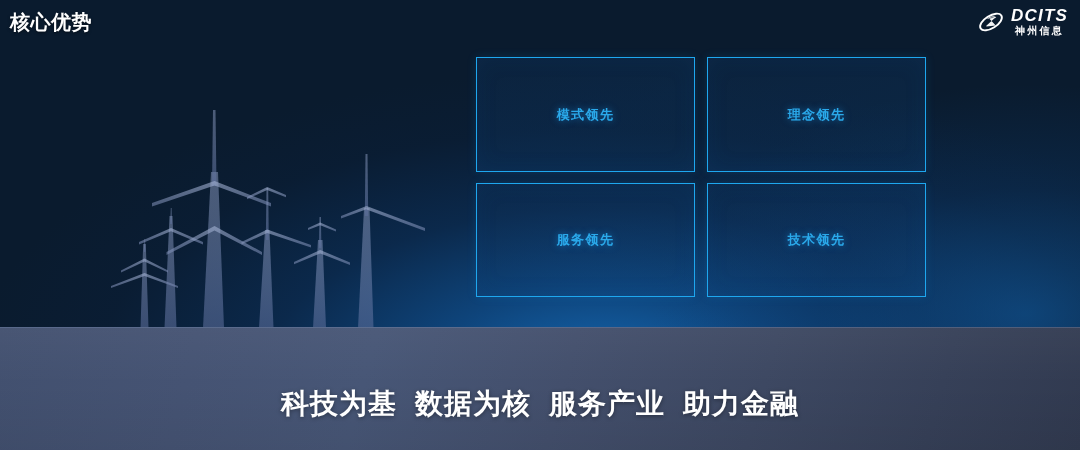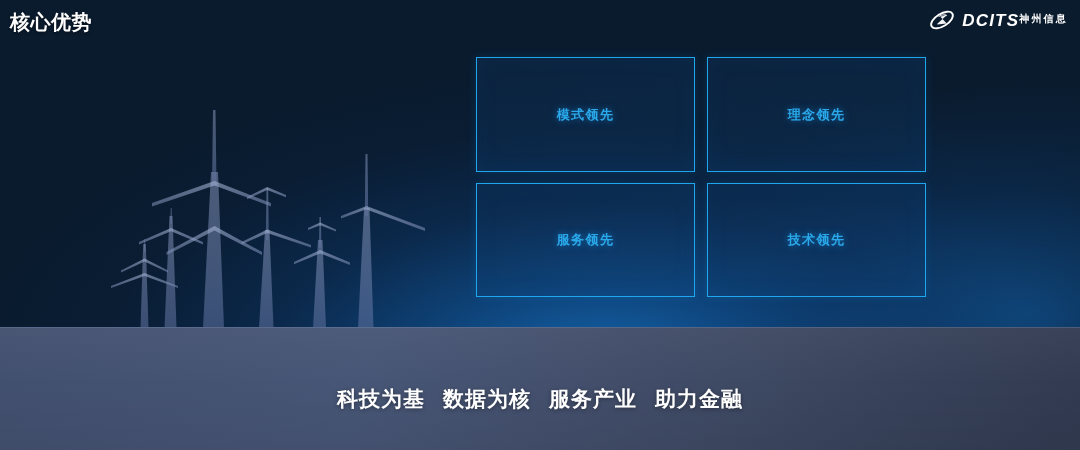--- a/index.html
+++ b/index.html
@@ -101,34 +101,35 @@
   }
 
   .logo {
     position: absolute;
     right: 12px; top: 7px;
     display: flex;
     align-items: center;
     gap: 6px;
   }
   .logo-mark { display: block; }
-  .logo-text { display: flex; flex-direction: row; line-height: 1; }
+  .logo-text { display: flex; flex-direction: column; line-height: 1; }
   .logo-en {
     font-size: 17px;
     font-weight: bold;
     font-style: italic;
     color: #ffffff;
     letter-spacing: 1.2px;
   }
   .logo-cn {
     font-size: 10px;
     font-weight: bold;
     color: #ffffff;
     letter-spacing: 2.2px;
     margin-top: 2px;
+    text-align: center;
   }
 
   
   .cards {
     position: absolute;
     left: 476px; top: 57px;
     width: 450px; height: 240px;
     display: grid;
     grid-template-columns: 219px 219px;
     grid-template-rows: 115px 114px;
@@ -157,21 +158,21 @@
     text-shadow: 0 0 7px rgba(30,150,235,0.55);
     white-space: nowrap;
   }
 
   
   .tagline {
     position: absolute;
     left: 0; top: 385px;
     width: 1080px;
     text-align: center;
-    font-size: 21px;
+    font-size: 28px;
     font-weight: bold;
     color: #ffffff;
     letter-spacing: 1px;
     text-shadow: 0 1px 4px rgba(0,0,0,0.40);
     white-space: nowrap;
   }
   .tagline span { margin: 0 9px; }
 </style>
 </head>
 <body>

